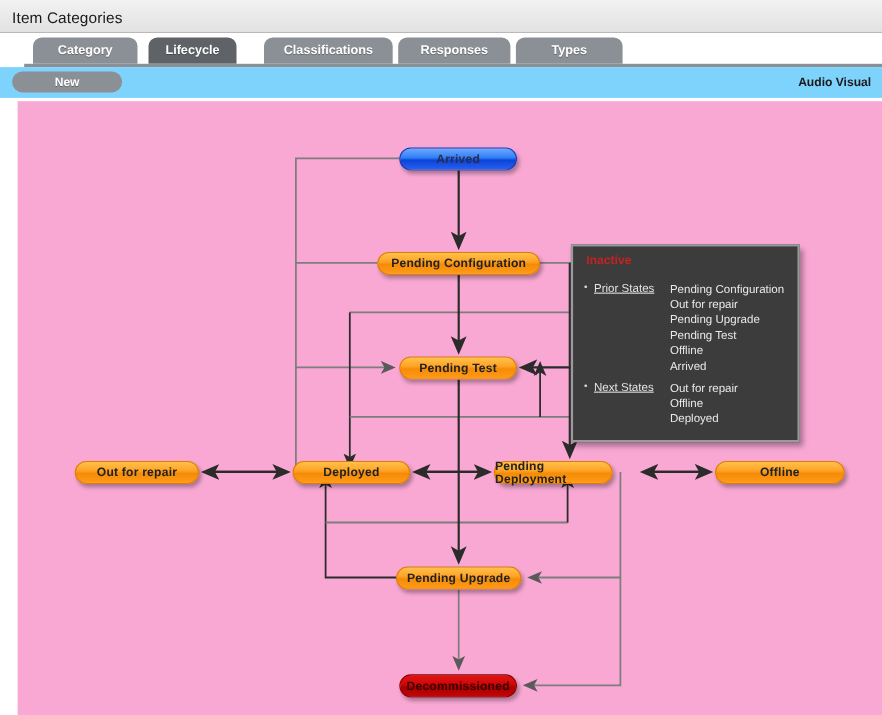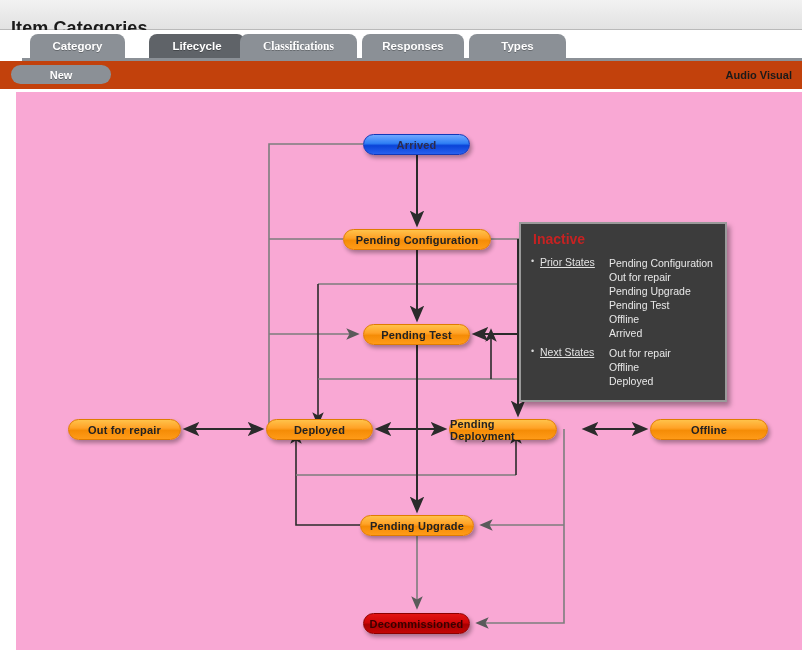--- a/index.html
+++ b/index.html
@@ -10,22 +10,22 @@
   }
   #app{position:relative;width:802px;height:650px;background:#ffffff;}
 
   
   .titlebar{
     position:absolute;left:0;top:0;width:802px;height:29px;
     background:linear-gradient(to bottom,#f2f2f2 0%,#e9e9e9 55%,#e2e2e2 100%);
     border-bottom:1px solid #b9b9b9;
   }
   .titlebar .ttl{
-    position:absolute;left:11px;top:18px;
-    font-size:18px;font-weight:bold;color:#1a1a1a;letter-spacing:.1px;
+    position:absolute;left:11px;top:8px;
+    font-size:14px;font-weight:normal;color:#1a1a1a;letter-spacing:.1px;
   }
 
   
   .tabstrip{
     position:absolute;left:0;top:30px;width:802px;height:30px;
     background:#ffffff;
   }
   .tab{
     position:absolute;top:4px;height:24px;
     background:#8b9096;
@@ -35,21 +35,21 @@
     text-shadow:0 1px 0 rgba(0,0,0,.28);
     cursor:pointer;
   }
   .tab.sel{background:#5f6368;}
   .tabrule{
     position:absolute;left:22px;top:58px;width:780px;height:3px;
     background:#8b9096;
   }
 
   
-  .newrow{position:absolute;left:0;top:61px;width:802px;height:28px;background:#c2410c;}
+  .newrow{position:absolute;left:0;top:61px;width:802px;height:28px;background:#7dd3fc;}
   .newbtn{
     position:absolute;left:11px;top:4px;width:100px;height:19px;
     background:#8b9096;border-radius:10px;
     color:#ffffff;font-size:11px;font-weight:bold;
     display:flex;align-items:center;justify-content:center;
     text-shadow:0 1px 0 rgba(0,0,0,.3);cursor:pointer;
   }
   .ctxlabel{
     position:absolute;right:10px;top:69px;
     font-size:11px;font-weight:bold;color:#1a1a1a;
@@ -92,41 +92,41 @@
     position:absolute;left:503px;top:130px;width:208px;height:180px;
     background:#3c3c3c;
     border:2px solid #9a9a9a;
     box-shadow:3px 4px 5px rgba(0,0,0,.35);
     box-sizing:border-box;
     color:#e8e8e8;
     font-size:10.5px;
   }
   .tip .tiptitle{
     position:absolute;left:12px;top:7px;
-    font-size:14px;font-weight:bold;color:#c62222;
+    font-size:11px;font-weight:bold;color:#c62222;
   }
   .tip .grp{position:absolute;left:10px;}
   .tip .bullet{position:absolute;left:0;top:0;font-size:9px;color:#d8d8d8;}
   .tip .lbl{position:absolute;left:9px;top:0;white-space:nowrap;color:#e2e2e2;text-decoration:underline;}
   .tip .vals{position:absolute;left:78px;top:0;}
   .tip .vals div{line-height:14px;white-space:nowrap;color:#e8e8e8;}
 </style>
 </head>
 <body>
 
 <div id="app">
 
   <div class="titlebar">
     <div class="ttl">Item Categories</div>
   </div>
 
   <div class="tabstrip" id="tabstrip">
       <div class="tab" style="left: 30px; width: 95px;">Category</div>
-      <div class="tab sel" style="left: 149px; width: 96px;">Lifecycle</div>
-      <div class="tab" style="left: 240px; width: 117px; font-family: Liberation Serif, serif;">Classifications</div>
+      <div class="tab sel" style="left: 135px; width: 80px;">Lifecycle</div>
+      <div class="tab" style="left: 240px; width: 117px;">Classifications</div>
       <div class="tab" style="left: 362px; width: 102px;">Responses</div>
       <div class="tab" style="left: 469px; width: 97px;">Types</div>
     </div>
   <div class="tabrule"></div>
 
   <div class="newrow">
     <div class="newbtn">New</div>
   </div>
   <div class="ctxlabel">Audio Visual</div>
 

